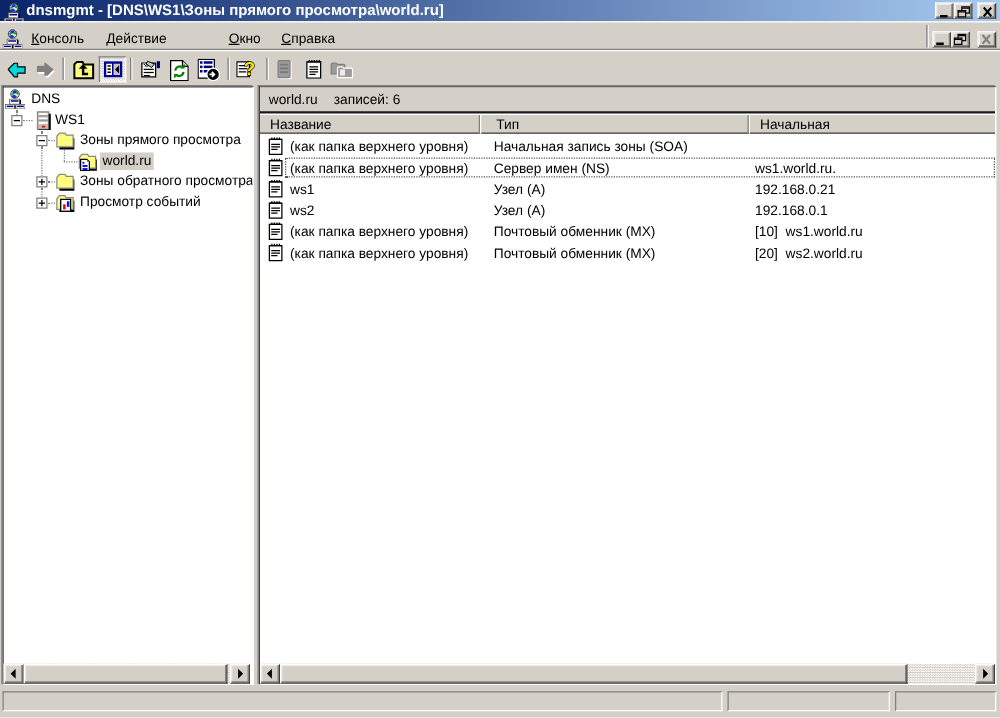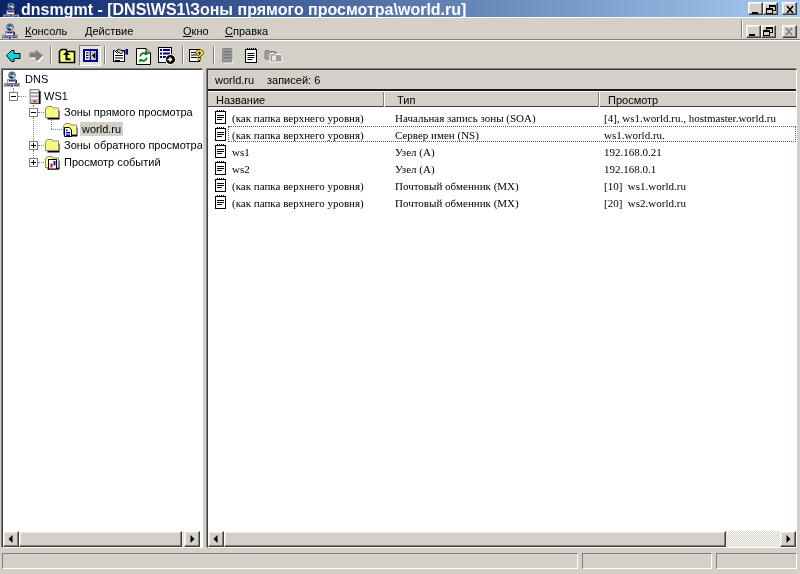--- a/index.html
+++ b/index.html
@@ -1,21 +1,21 @@
 <!DOCTYPE html>
 <html><head>
 <meta charset="utf-8">
 <style>
 * { margin:0; padding:0; box-sizing:border-box; }
 html,body { width:800px; height:574px; overflow:hidden; }
 body { font-family:"Liberation Sans", sans-serif; font-size:11px; color:#000; background:#D4D0C8; position:relative; }
 .abs { position:absolute; }
 
 #titlebar { left:0; top:0; width:800px; height:17px; background:linear-gradient(to right,#0A246A,#A6CAF0); }
-#titletext { left:21px; top:1px; color:#fff; font-weight:bold; font-size:16px; white-space:nowrap; }
+#titletext { left:21px; top:1px; color:#fff; font-weight:bold; font-size:12px; white-space:nowrap; }
 .capbtn { width:15px; height:13px; top:2px; background:#D4D0C8; border:1px solid; border-color:#fff #404040 #404040 #fff; box-shadow:inset -1px -1px 0 #808080, inset 1px 1px 0 #ECE9E2; }
 .capbtn svg { position:absolute; left:1px; top:1px; }
 
 #menubar { left:0; top:17px; width:800px; height:23px; background:#D4D0C8; border-top:1px solid #fff; }
 .menuitem { top:4px; white-space:nowrap; }
 .menuitem u { text-decoration:underline; }
 .mdibtn { width:15px; height:13px; top:7px; background:#D4D0C8; border:1px solid; border-color:#fff #404040 #404040 #fff; box-shadow:inset -1px -1px 0 #808080, inset 1px 1px 0 #ECE9E2; }
 
 #toolbar { left:0; top:39px; width:800px; height:29px; background:#D4D0C8; border-top:1px solid #808080; box-shadow:inset 0 1px 0 #fff; }
 .tsep { top:6px; width:2px; height:18px; border-left:1px solid #808080; border-right:1px solid #fff; }
@@ -334,31 +334,30 @@
       <span style="position:absolute;left:59px;top:4px;">записей: 6</span>
     </div>
   <div class="abs" id="lvheader">
     <div class="abs hsec" style="left:0;width:176px;">
         <span>Название</span>
       </div>
     <div class="abs hsec" style="left:181px;width:210px;">
         <span>Тип</span>
       </div>
     <div class="abs hsec" style="left:392px;width:196px;border-right:none;box-shadow:none;">
-        <span>Просмотр</span>
-      </div>
-  </div>
-  <div id="rows" class="abs" style="left:0;top:38px;width:588px;height:322px;font-family:Liberation Serif, serif;">
+        <span>Начальная</span>
+      </div>
+  </div>
+  <div id="rows" class="abs" style="left:0;top:38px;width:588px;height:322px;">
     <div class="abs lvrow" style="top:1px;">
         <svg class="abs lvicon" width="16" height="16">
           <use href="#i-note"></use>
         </svg>
         <span class="c1">(как папка верхнего уровня)</span>
         <span class="c2">Начальная запись зоны (SOA)</span>
-        <span class="c3">[4], ws1.world.ru., hostmaster.world.ru</span>
       </div>
     <div class="abs lvrow" style="top:18px;">
         <svg class="abs lvicon" width="16" height="16">
           <use href="#i-note"></use>
         </svg>
         <span class="c1">(как папка верхнего уровня)</span>
         <span class="c2">Сервер имен (NS)</span>
         <span class="c3">ws1.world.ru.</span>
         <div class="abs" style="left:20px;top:0;width:568px;height:16px;border:1px dotted #555;"></div>
       </div>

